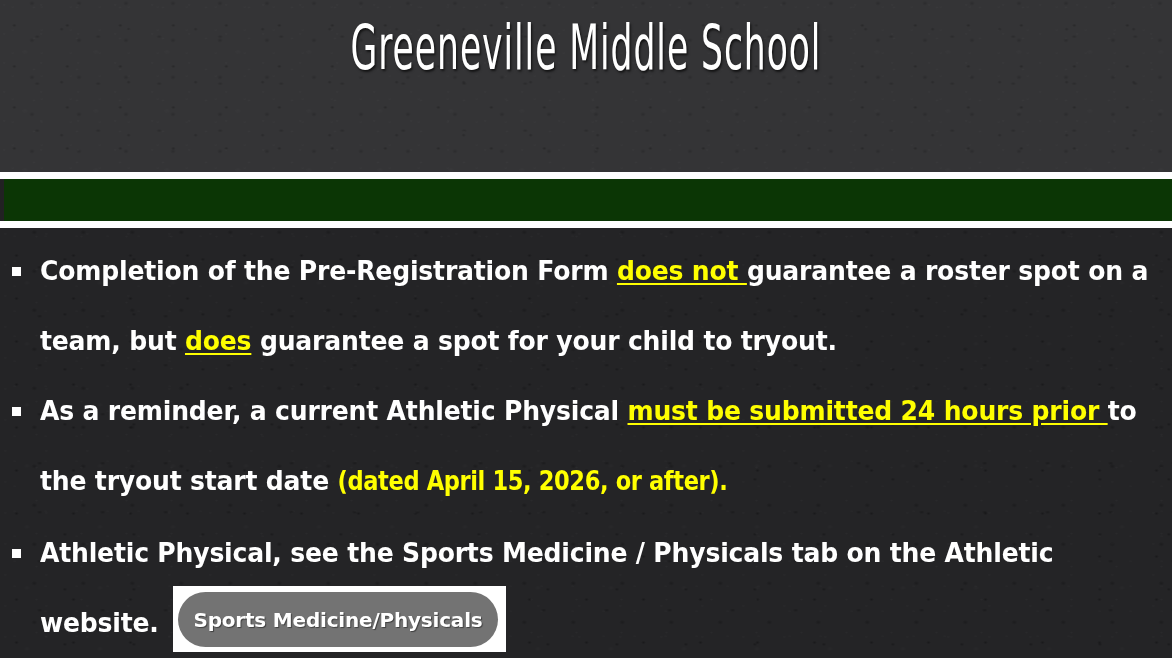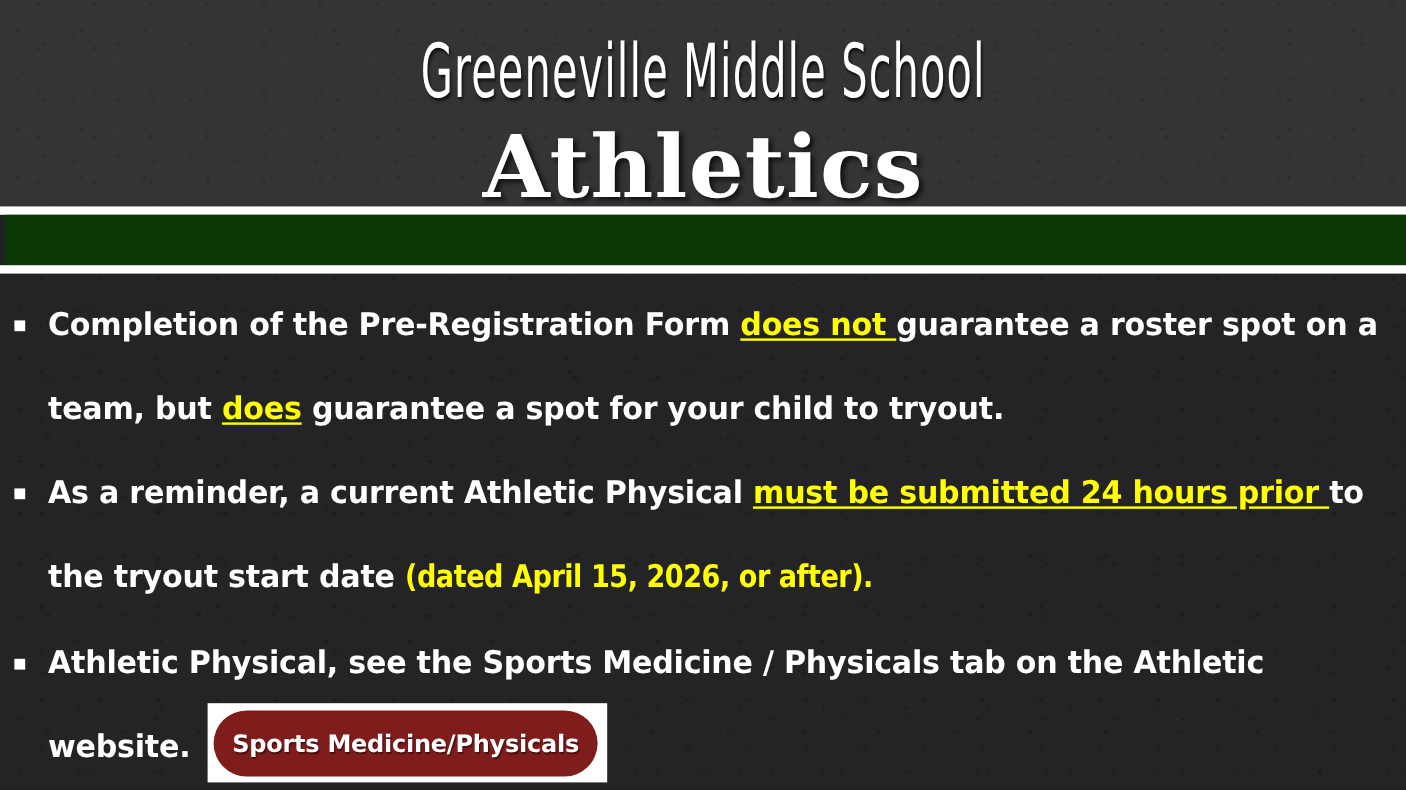--- a/index.html
+++ b/index.html
@@ -49,21 +49,21 @@
       radial-gradient(ellipse 3px 2px at 81% 26%, rgba(255,255,255,.026), transparent 60%),
       radial-gradient(ellipse 4px 3px at 94% 57%, rgba(0,0,0,.26), transparent 60%),
       radial-gradient(ellipse 6px 4px at 37% 90%, rgba(255,255,255,.016), transparent 60%),
       radial-gradient(ellipse 5px 4px at 70% 11%, rgba(0,0,0,.22), transparent 60%);
     background-size: 41px 31px, 57px 43px, 31px 25px, 63px 49px, 45px 33px, 69px 55px, 73px 61px, 49px 39px;
   }
 
   
   .title-block {
     position: absolute;
-    top: 16px;
+    top: 4px;
     left: 0;
     width: 100%;
     height: 172px;
     text-align: center;
   }
   .school-name {
     position: absolute;
     top: 8px;
     left: 0;
     width: 100%;
@@ -179,21 +179,21 @@
     width: 333px;
     height: 66px;
     background: #ffffff;
   }
   .link-button {
     position: absolute;
     left: 178px;
     top: 592px;
     width: 320px;
     height: 55px;
-    background: #7f1d1d;
+    background: #737373;
     border: none;
     border-radius: 28px;
     color: #ffffff;
     font-family: "DejaVu Sans", "Liberation Sans", sans-serif;
     font-size: 20px;
     font-weight: 700;
     letter-spacing: -0.2px;
     cursor: pointer;
     display: flex;
     align-items: center;
@@ -202,21 +202,20 @@
   }
 </style>
 </head>
 <body>
 
 <div class="noise-a"></div>
 <div class="noise-b"></div>
 
 <div class="title-block">
   <div class="school-name">Greeneville Middle School</div>
-  <div class="athletics">Athletics</div>
 </div>
 
 <div class="white-band top"></div>
 <div class="green-bar"></div>
 <div class="white-band bottom"></div>
 
 <div class="body-area">
   <ul class="bullet-list">
     <li class="bullet-item" id="bullet-0">
       <span class="marker"></span>

